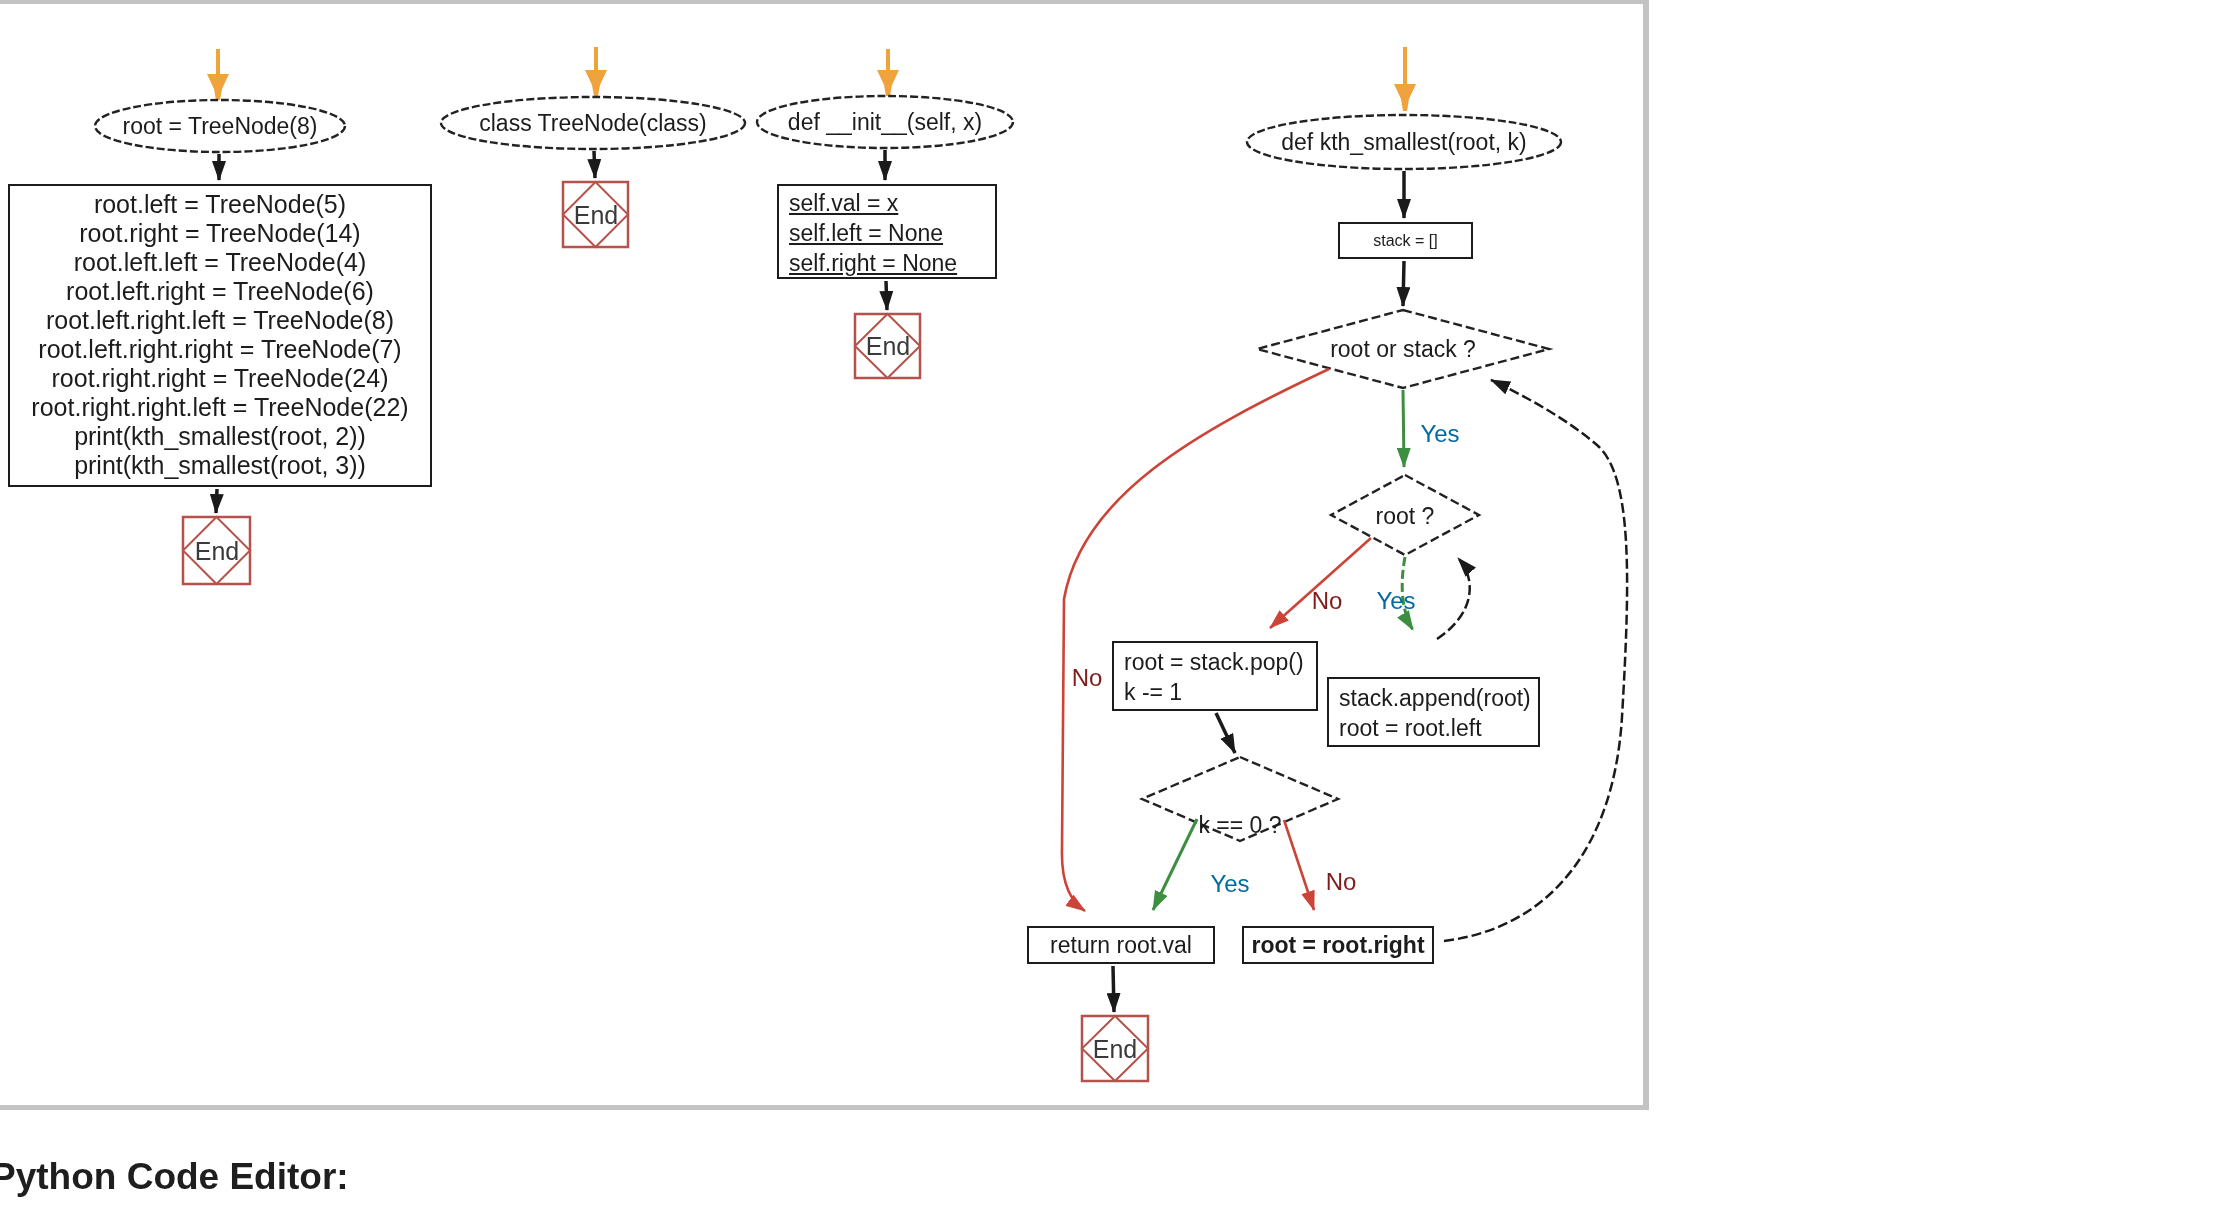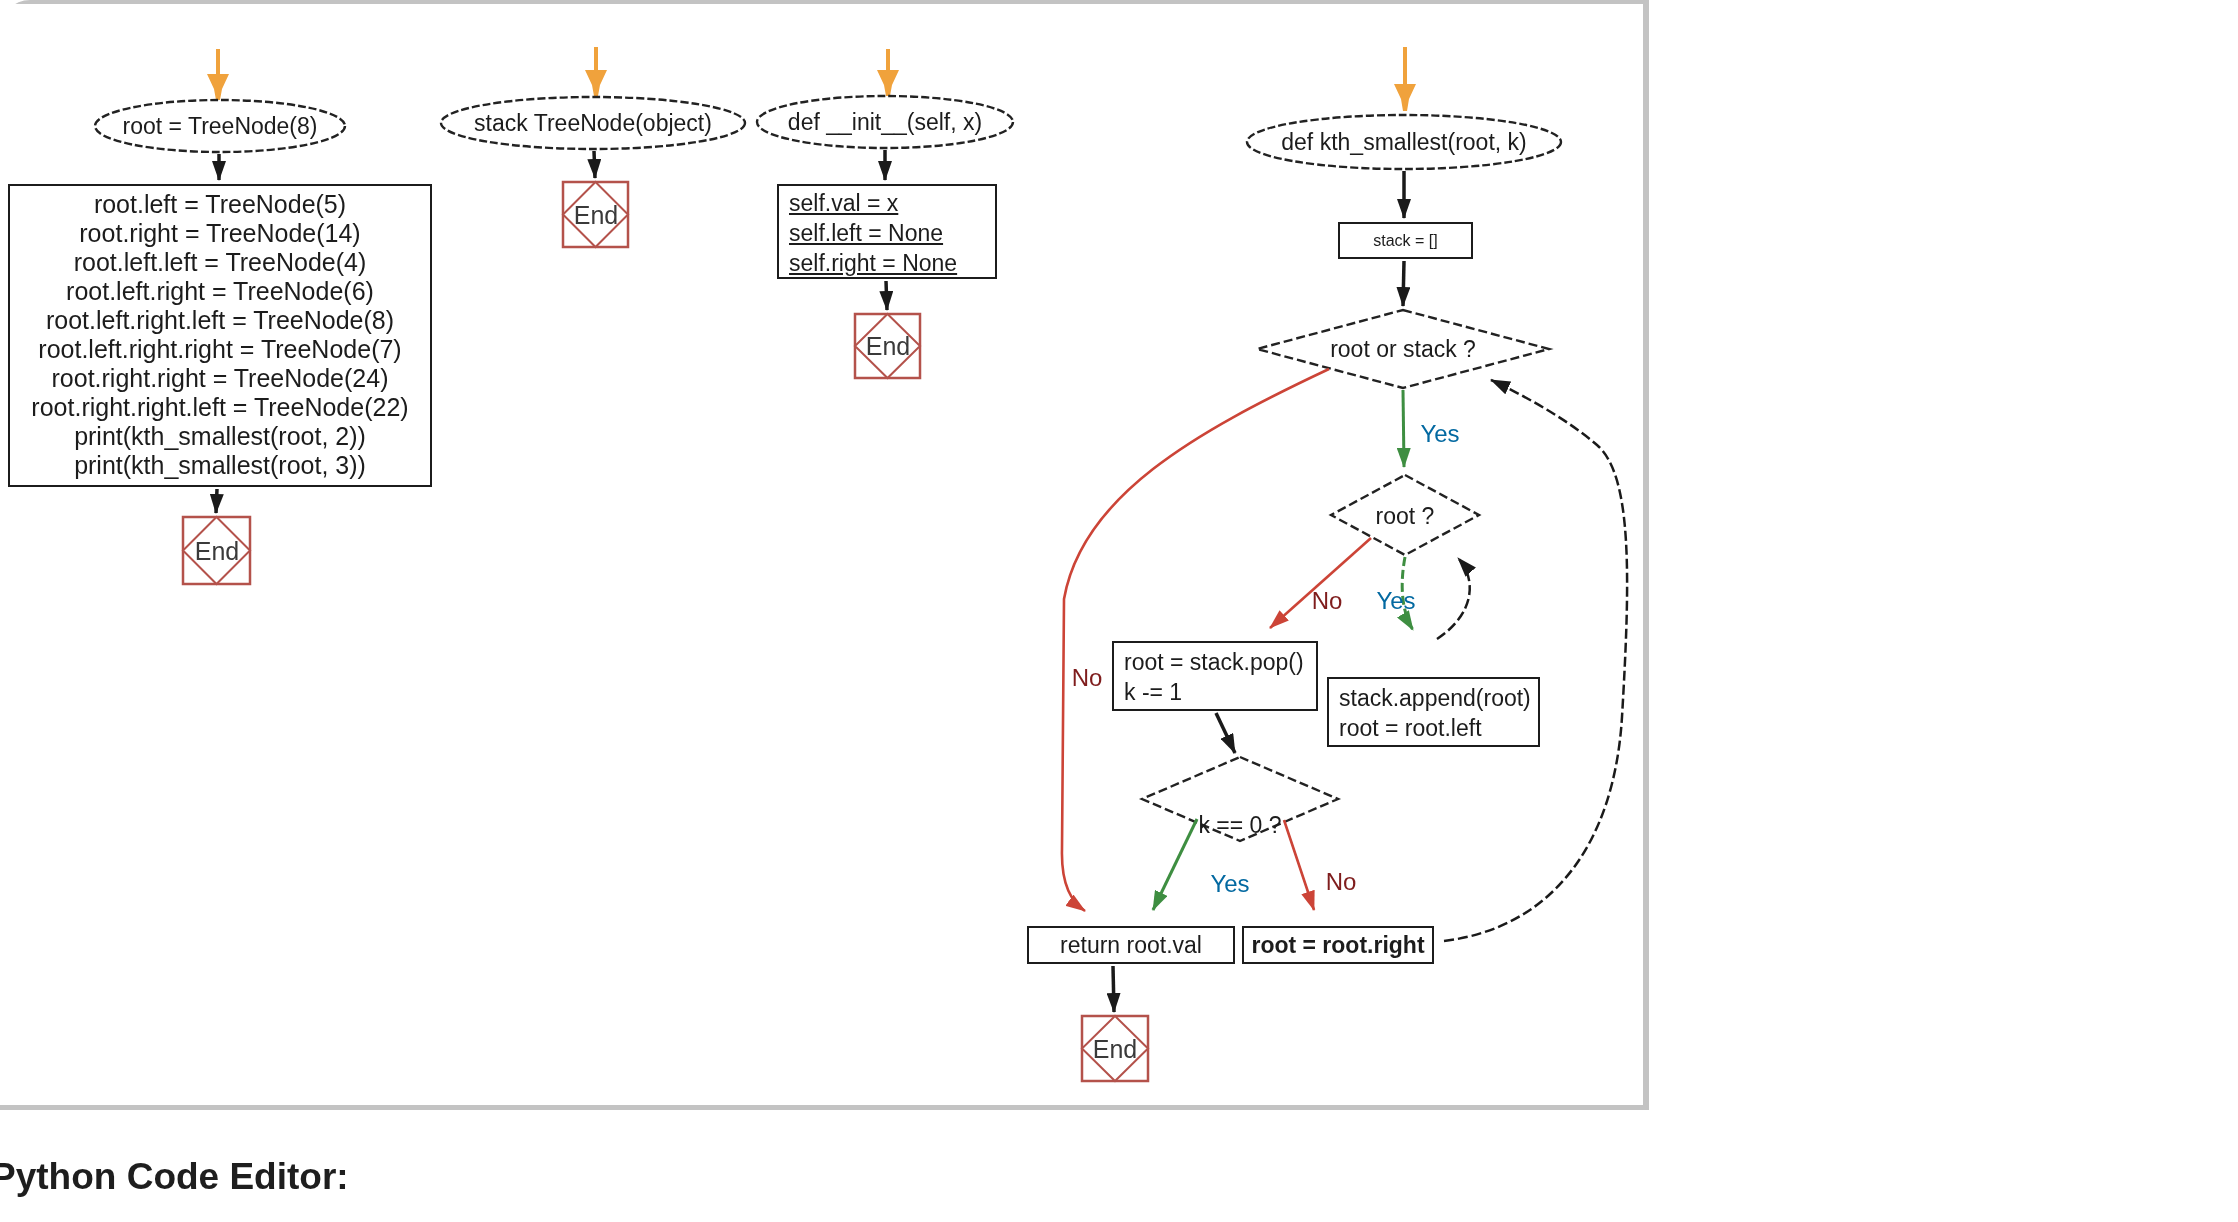--- a/index.html
+++ b/index.html
@@ -1,17 +1,17 @@
 <!DOCTYPE html>
 <html><head>
 <meta charset="utf-8">
 <style>
   html,body{margin:0;padding:0;background:#fff;}
   .canvas{position:relative;width:2238px;height:1222px;background:#fff;overflow:hidden;
-          font-family:"Liberation Sans", sans-serif;color:#1c1c1c;border-radius:30px;}
+          font-family:"Liberation Sans", sans-serif;color:#1c1c1c;}
   .frame{position:absolute;left:0;top:0;width:1649px;height:1110px;box-sizing:border-box;
          border-top:4px solid #c3c3c3;border-right:6px solid #c3c3c3;border-bottom:5px solid #c3c3c3;
          background:#fff;}
   .diagram-svg{position:absolute;left:0;top:0;width:1649px;height:1110px;}
   .fbox{position:absolute;box-sizing:border-box;border:2px solid #1c1c1c;background:#fff;}
   .code{font-size:25px;line-height:29px;padding:4px 20px;white-space:nowrap;text-align:center;}
   .code3{font-size:23px;line-height:30px;padding:2px 10px;white-space:nowrap;}
   .code2{font-size:23px;line-height:30px;padding:4px 10px;white-space:nowrap;}
   .cbox{display:flex;align-items:center;justify-content:center;font-size:23px;white-space:nowrap;}
   .nodelabel{position:absolute;transform:translate(-50%,-50%);font-size:23px;white-space:nowrap;color:#1c1c1c;}
@@ -106,21 +106,21 @@
           <polygon points="887.5,310 920,342 887.5,374 855,342" stroke-width="2"></polygon>
         </g>
         <g>
           <rect x="1082" y="1012" width="66" height="65"></rect>
           <polygon points="1115,1012 1148,1044.5 1115,1077 1082,1044.5" stroke-width="2"></polygon>
         </g>
       </g>
     </svg>
 
     <div class="nodelabel" style="left:220px;top:122px;">root = TreeNode(8)</div>
-    <div class="nodelabel" style="left:593px;top:119px;">stack TreeNode(object)</div>
+    <div class="nodelabel" style="left:593px;top:119px;">class TreeNode(class)</div>
     <div class="nodelabel" style="left:885px;top:118px;">def __init__(self, x)</div>
     <div class="nodelabel" style="left:1404px;top:138px;">def kth_smallest(root, k)</div>
     <div class="nodelabel" style="left:1403px;top:345px;">root or stack ?</div>
     <div class="nodelabel" style="left:1405px;top:512px;">root ?</div>
     <div class="nodelabel" style="left:1240px;top:795px;margin-top:26px;">k == 0 ?</div>
 
     <div class="fbox code" style="left:8px;top:180px;width:424px;height:303px;">
       <div>root.left = TreeNode(5)</div>
       <div>root.right = TreeNode(14)</div>
       <div>root.left.left = TreeNode(4)</div>
@@ -144,21 +144,21 @@
     <div class="fbox code2" style="left:1112px;top:637px;width:206px;height:70px;">
       <div>root = stack.pop()</div>
       <div>k -= 1</div>
     </div>
 
     <div class="fbox code2" style="left:1327px;top:637px;width:213px;height:70px;margin-top:36px;">
       <div>stack.append(root)</div>
       <div>root = root.left</div>
     </div>
 
-    <div class="fbox cbox" style="left:1027px;top:922px;width:208px;height:38px;">return root.val</div>
+    <div class="fbox cbox" style="left:1027px;top:922px;width:188px;height:38px;">return root.val</div>
     <div class="fbox cbox" style="left:1242px;top:922px;width:192px;height:38px;font-weight:bold;">root = root.right</div>
 
     <div class="branchlabel green" style="left:1440px;top:430px;">Yes</div>
     <div class="branchlabel red" style="left:1327px;top:597px;">No</div>
     <div class="branchlabel green" style="left:1396px;top:597px;">Yes</div>
     <div class="branchlabel red" style="left:1087px;top:674px;">No</div>
     <div class="branchlabel green" style="left:1230px;top:880px;">Yes</div>
     <div class="branchlabel red" style="left:1341px;top:878px;">No</div>
 
     <div class="endlabel" style="left:217px;top:547px;">End</div>

